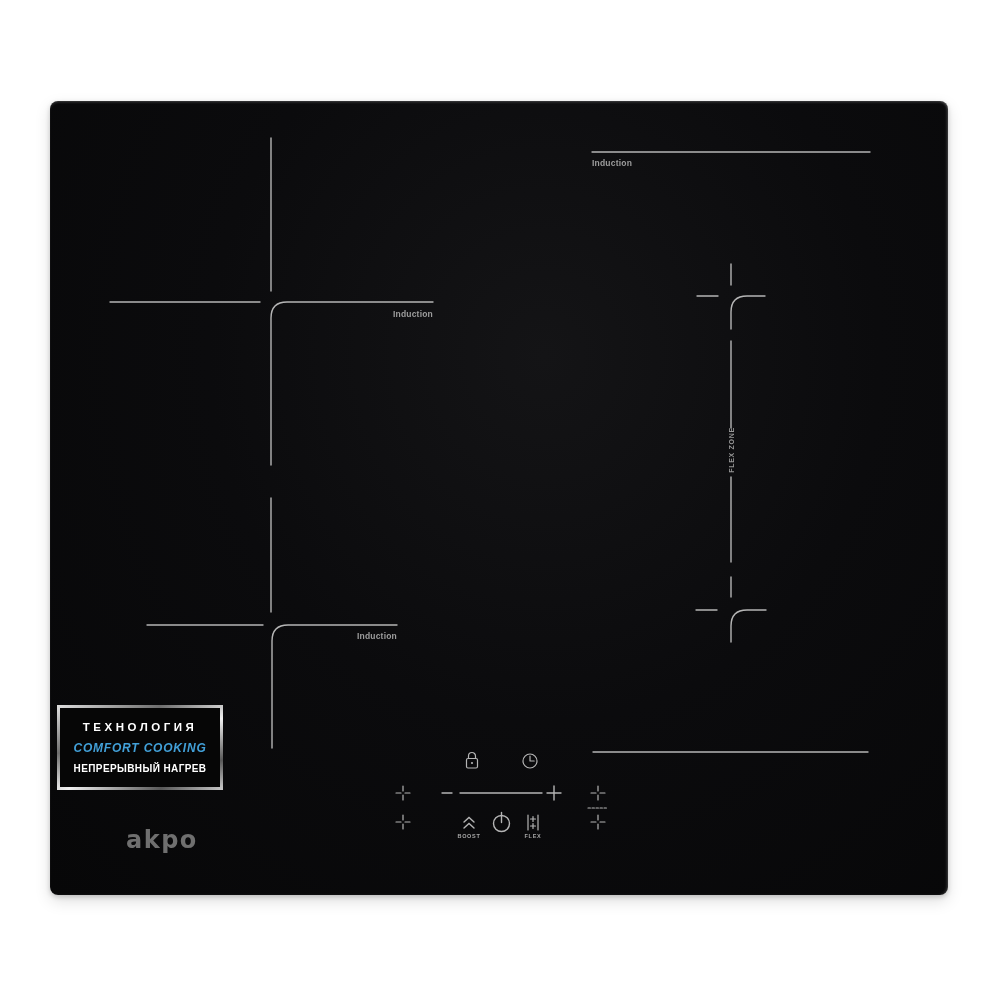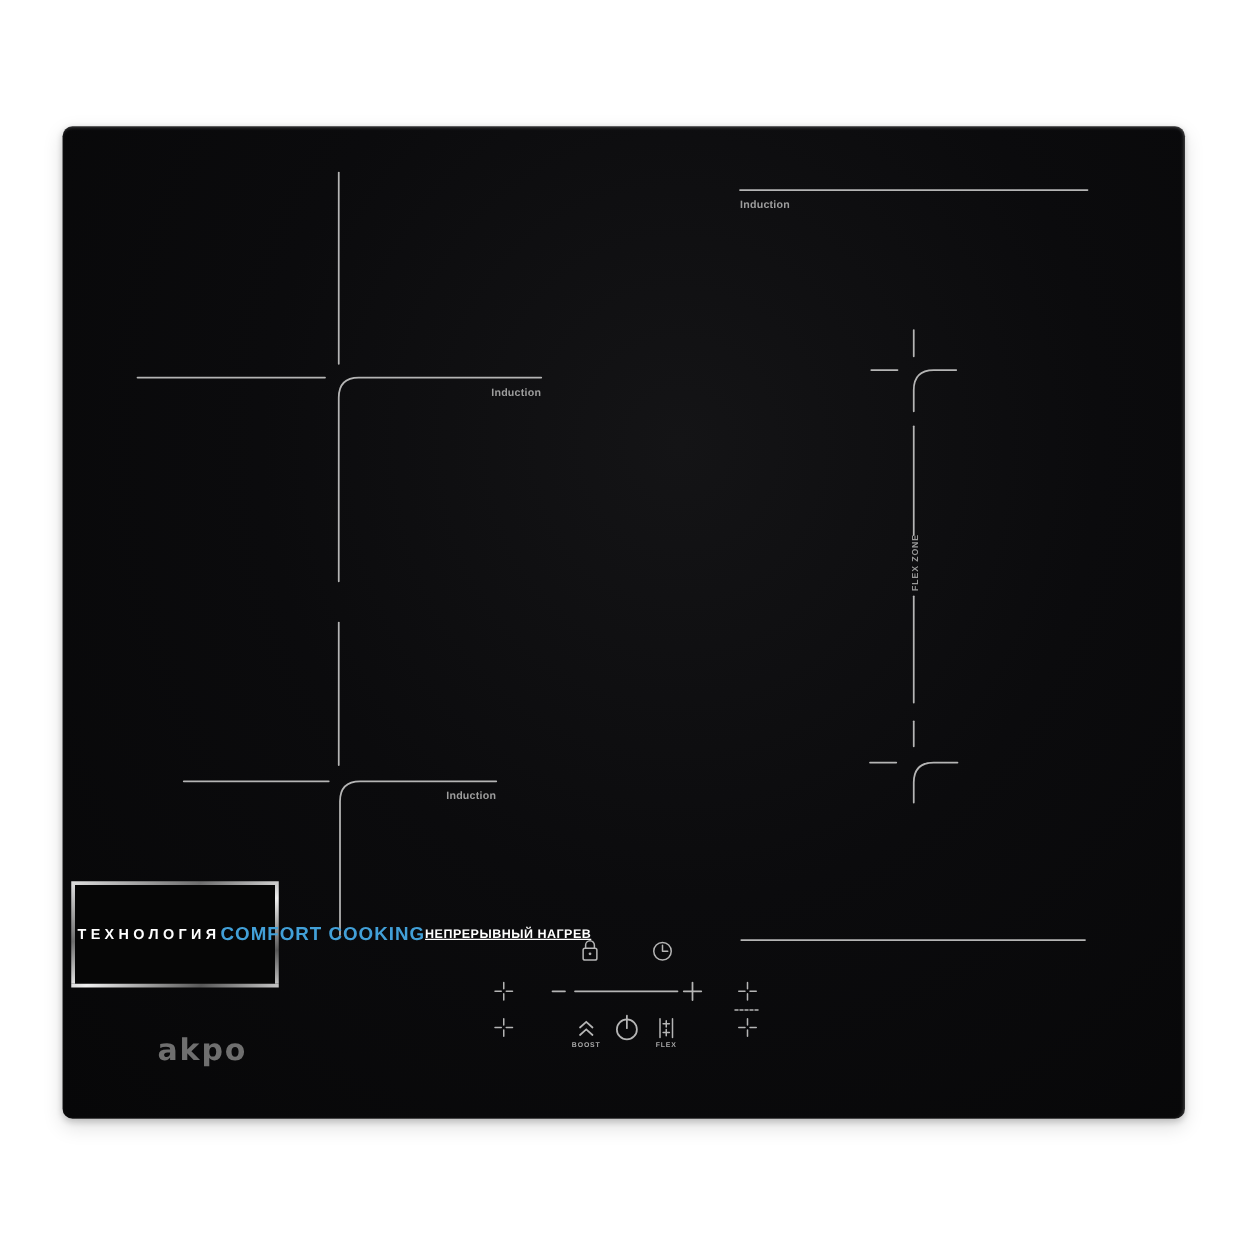--- a/index.html
+++ b/index.html
@@ -25,26 +25,26 @@
   .flexlabel{font-size:7px;letter-spacing:0.7px;fill:#989898;}
   .clabel{
     font-family:"Liberation Sans",sans-serif;font-size:5.5px;font-weight:bold;
     fill:#a8a8a8;letter-spacing:0.7px;stroke:none;
   }
   .badge{
     position:absolute;left:7px;top:604px;width:166px;height:85px;box-sizing:border-box;
     background:#060606;
     border:3px solid #9a9a9a;
     border-image:linear-gradient(155deg,#dcdcdc 0%,#6e6e6e 30%,#f0f0f0 55%,#585858 82%,#c4c4c4 100%) 1;
-    display:flex;flex-direction:row;align-items:center;justify-content:space-evenly;
-    padding:5px 2px;text-align:center;
+    display:flex;flex-direction:column;align-items:center;justify-content:space-evenly;
+    padding:5px 14px;text-align:center;
   }
   .badge-title{color:#ffffff;font-size:11.5px;font-weight:bold;letter-spacing:3.5px;white-space:nowrap;}
-  .badge-subtitle{color:#42a0d8;font-size:15px;font-weight:bold;letter-spacing:0.8px;white-space:nowrap;}
-  .badge-caption{color:#ffffff;font-size:10px;font-weight:bold;letter-spacing:0.4px;white-space:nowrap;text-decoration:underline;}
+  .badge-subtitle{color:#42a0d8;font-size:12px;font-weight:bold;font-style:italic;letter-spacing:0.8px;white-space:nowrap;}
+  .badge-caption{color:#ffffff;font-size:10px;font-weight:bold;letter-spacing:0.4px;white-space:nowrap;}
   .brand-logo{
     position:absolute;left:44px;top:727px;
     font-family:"DejaVu Sans",sans-serif;font-size:24px;font-weight:bold;
     color:#6f6f6f;letter-spacing:1.5px;line-height:1;margin-left:32px;
   }
 </style>
 </head>
 <body>
 
 <div class="cooktop">

